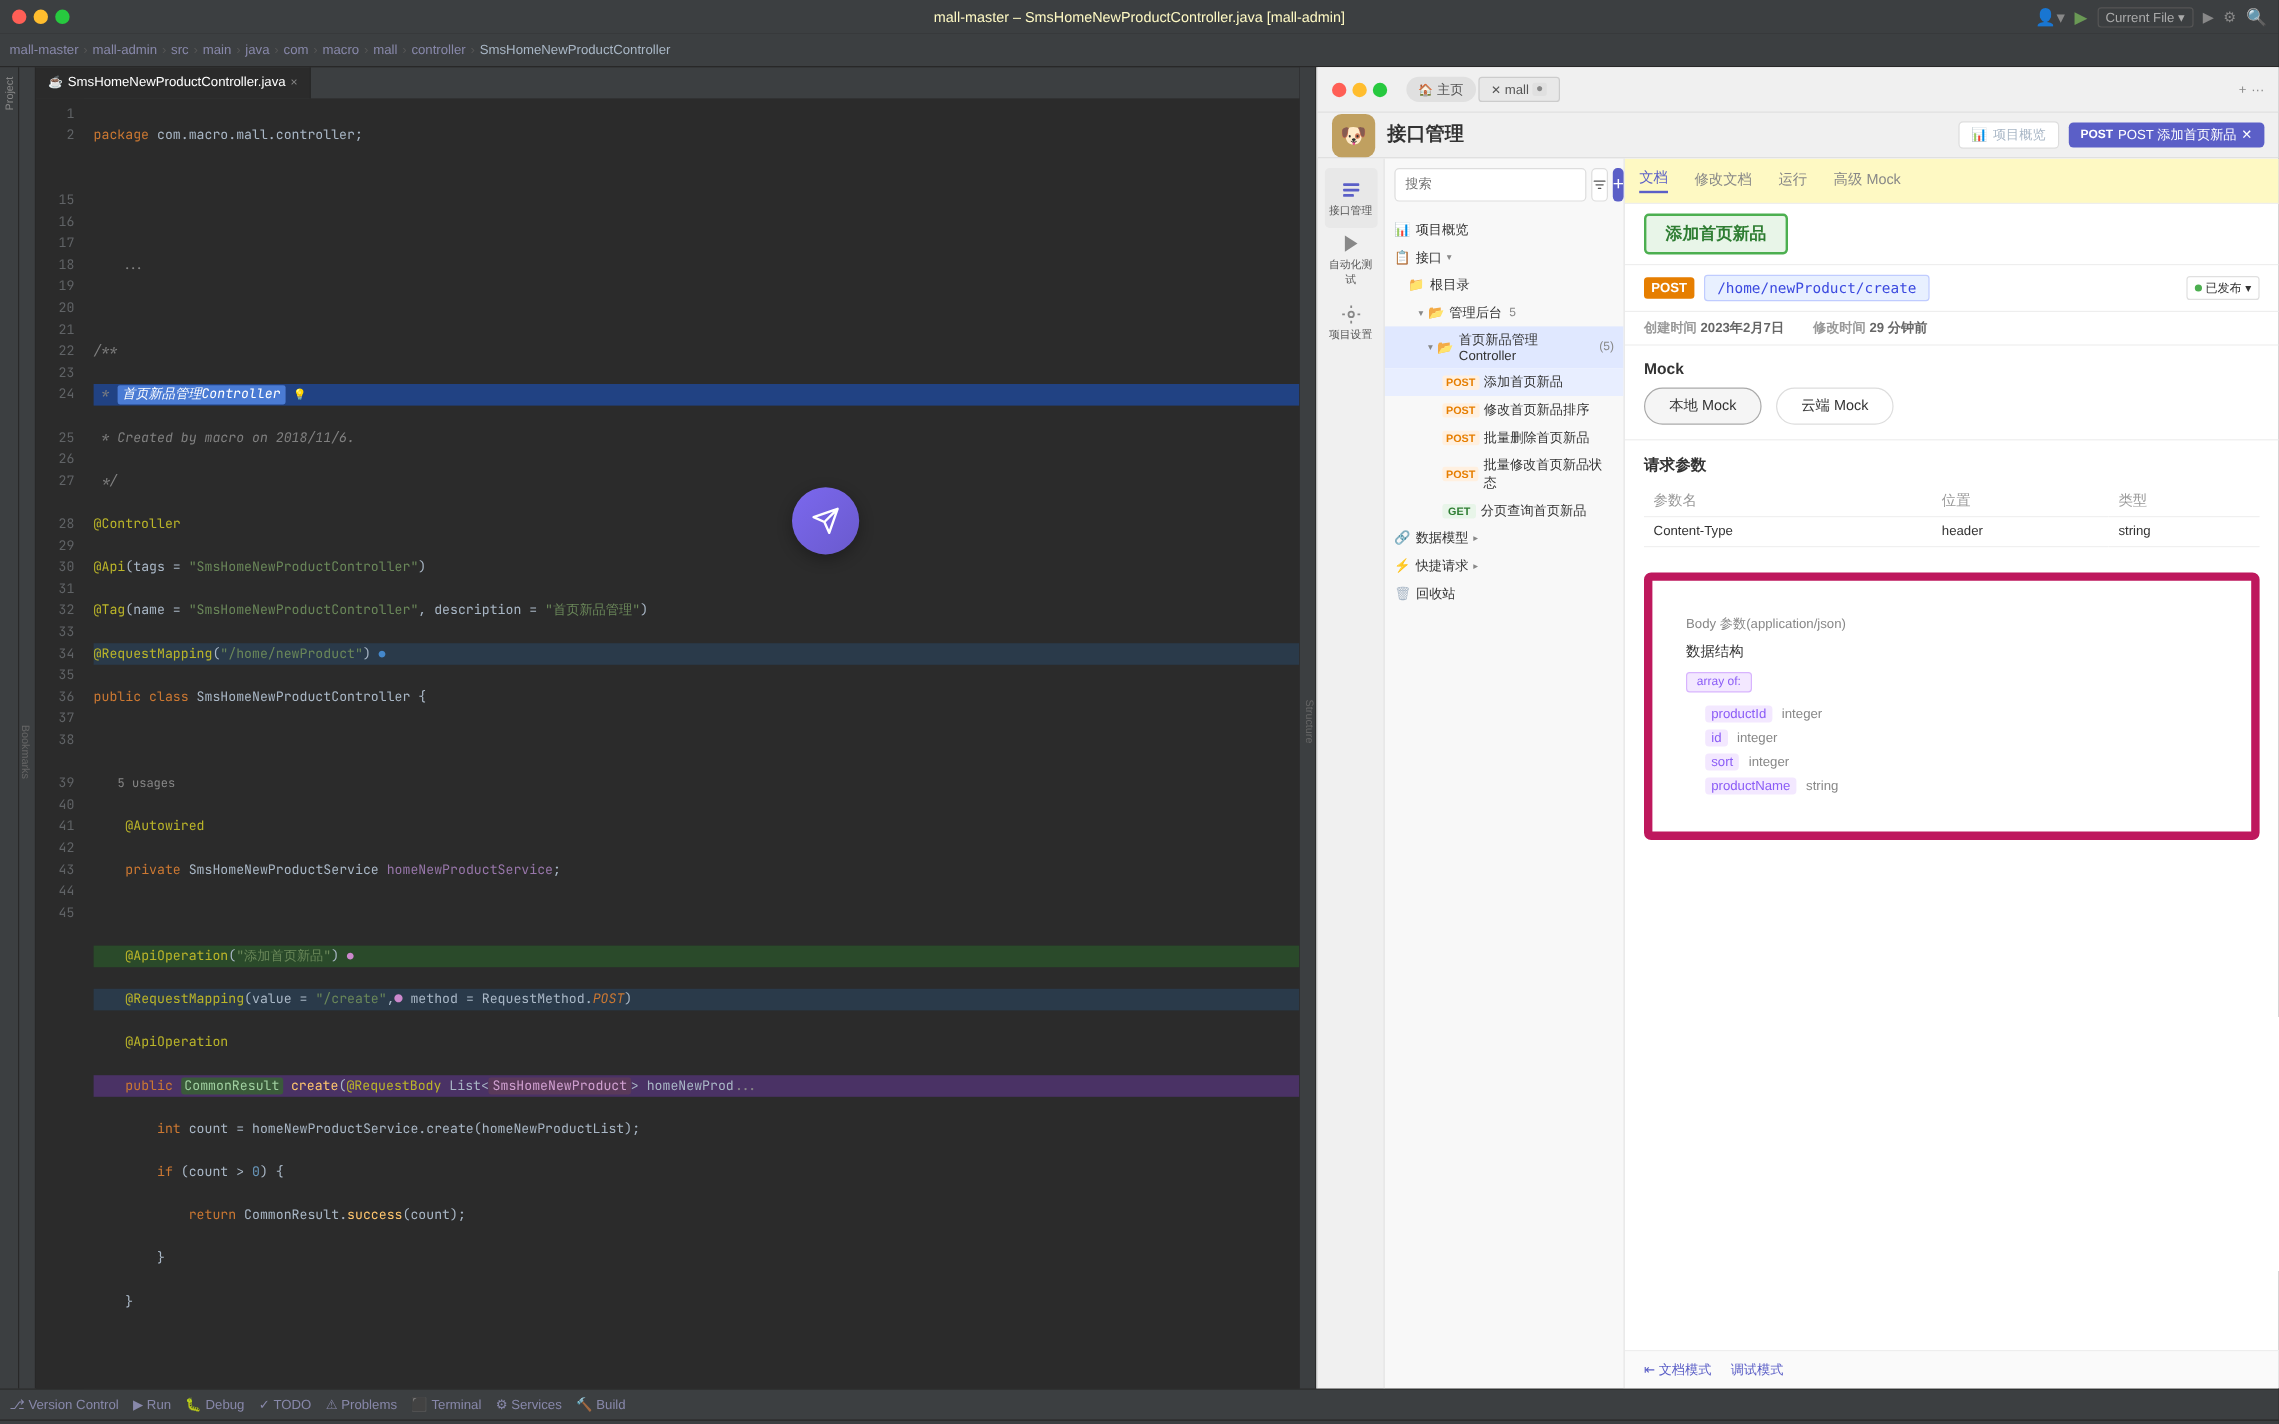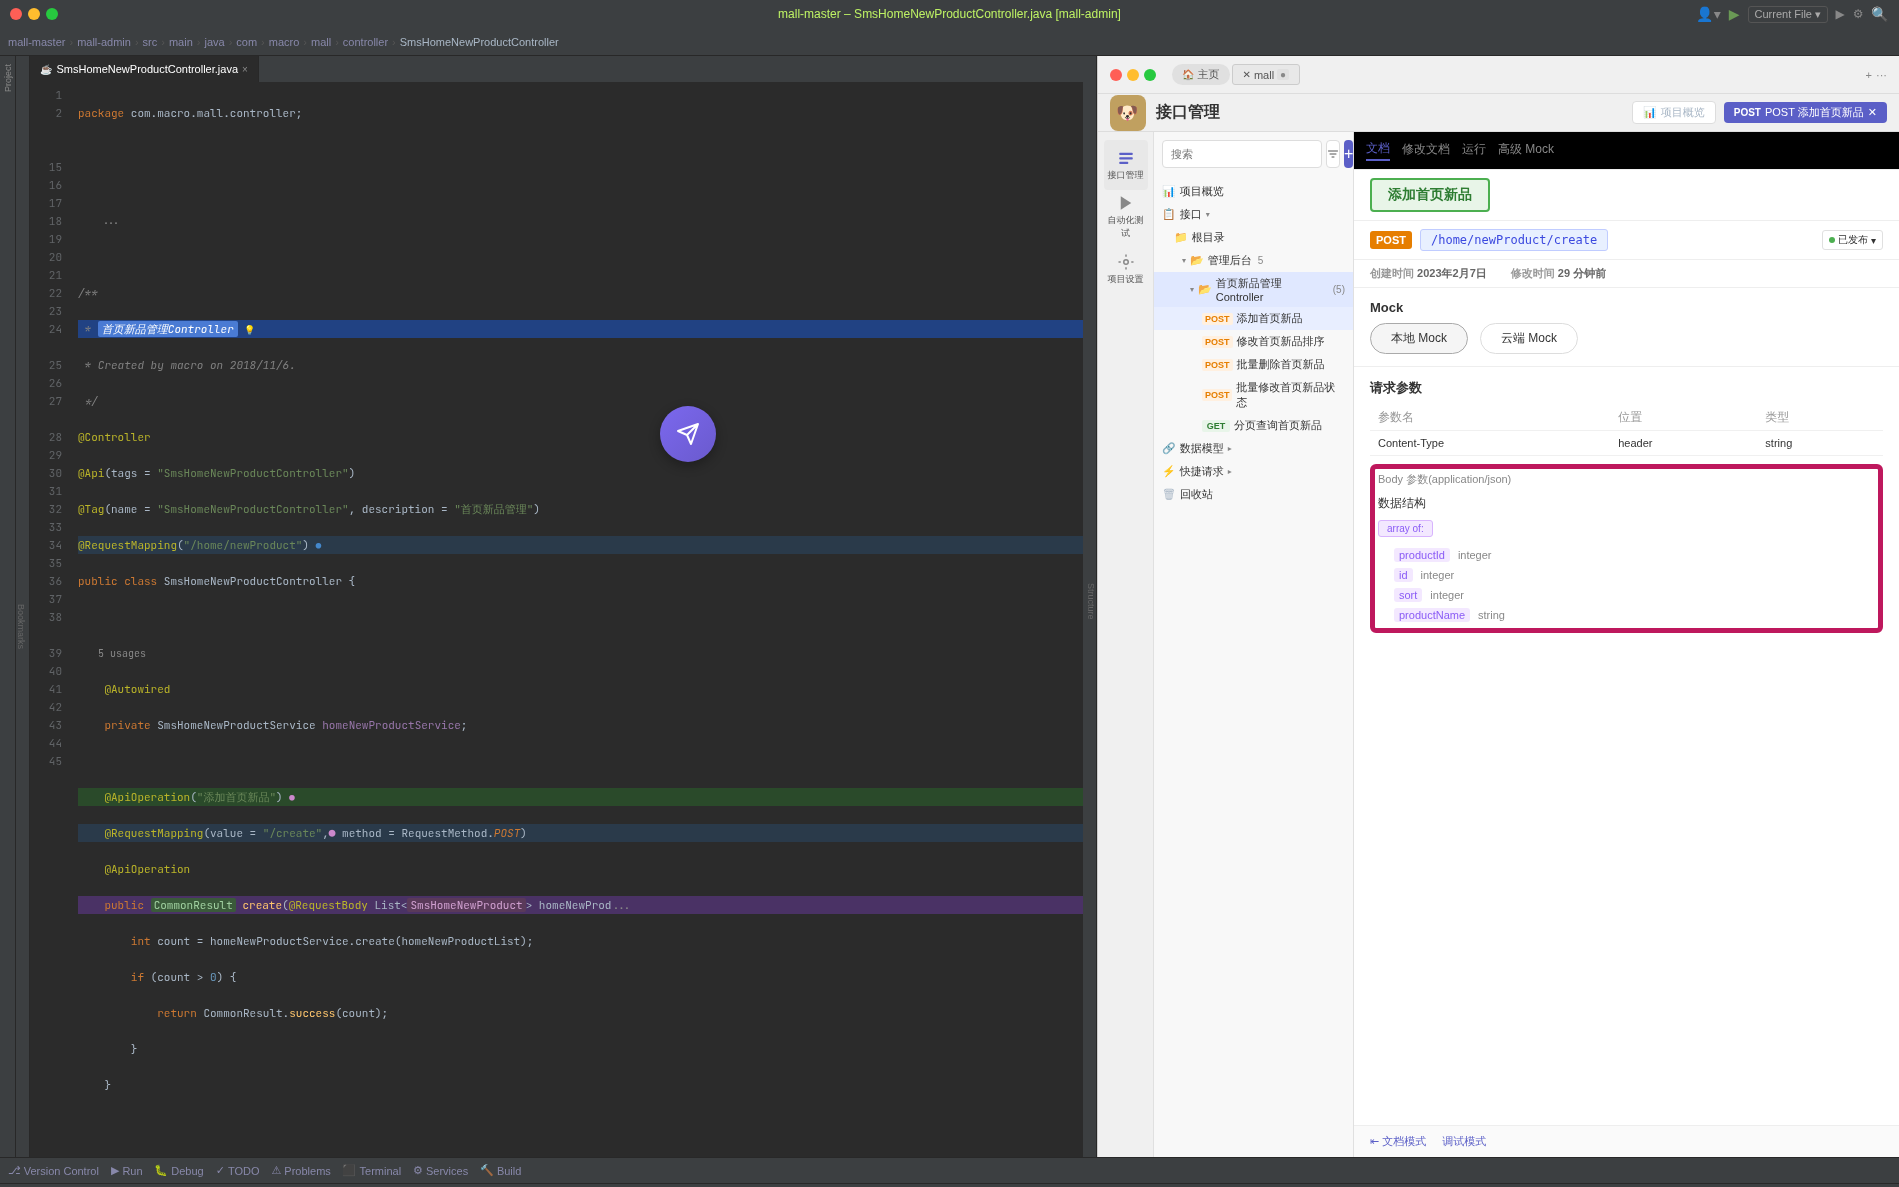--- a/index.html
+++ b/index.html
@@ -5,21 +5,21 @@
     * { box-sizing: border-box; margin: 0; padding: 0; }
     body { font-family: -apple-system, 'PingFang SC', 'Microsoft YaHei', sans-serif; background: #2b2b2b; color: #a9b7c6; font-size: 12px; overflow: hidden; width: 1899px; height: 1187px; }
 
     
     .title-bar { background: #3c3f41; height: 28px; display: flex; align-items: center; justify-content: space-between; padding: 0 10px; position: relative; }
     .title-bar-traffic { display: flex; gap: 6px; align-items: center; }
     .traffic-btn { width: 12px; height: 12px; border-radius: 50%; }
     .traffic-red { background: #ff5f56; }
     .traffic-yellow { background: #ffbd2e; }
     .traffic-green { background: #27c93f; }
-    .title-bar-title { position: absolute; left: 50%; transform: translateX(-50%); color: #bef264; font-size: 12px; }
+    .title-bar-title { position: absolute; left: 50%; transform: translateX(-50%); color: #fef9c3; font-size: 12px; }
     .title-bar-right { display: flex; align-items: center; gap: 8px; }
 
     
     .breadcrumb-bar { background: #3c3f41; height: 28px; display: flex; align-items: center; padding: 0 8px; gap: 4px; border-bottom: 1px solid #282828; }
     .breadcrumb-item { color: #8888aa; font-size: 11px; cursor: pointer; }
     .breadcrumb-sep { color: #555; font-size: 11px; }
 
     
     .main-layout { display: flex; height: calc(1187px - 56px - 30px); }
 
@@ -81,21 +81,21 @@
     .tree-item.selected { background: #e0e8ff; }
     .tree-arrow { font-size: 8px; color: #888; }
     .tree-label { color: #333; }
     .tree-count { color: #888; font-size: 10px; margin-left: 2px; }
     .method-tag { font-size: 9px; font-weight: bold; padding: 1px 3px; border-radius: 2px; min-width: 28px; text-align: center; }
     .method-post { background: #fff0e0; color: #e67e00; }
     .method-get { background: #e8f5e9; color: #2e7d32; }
 
     
     .api-content { flex: 1; background: white; display: flex; flex-direction: column; overflow: hidden; }
-    .api-content-tabs { display: flex; align-items: center; padding: 0 12px; border-bottom: 1px solid #eee; height: 38px; gap: 12px; background: #000000; }
+    .api-content-tabs { display: flex; align-items: center; padding: 0 12px; border-bottom: 1px solid #eee; height: 38px; gap: 22px; background: #fef9c3; }
     .api-content-tab { font-size: 12px; color: #888; cursor: pointer; padding-bottom: 2px; }
     .api-content-tab.active { color: #5b5fc7; border-bottom: 2px solid #5b5fc7; }
     .api-content-header { display: flex; align-items: center; justify-content: space-between; padding: 8px 16px; border-bottom: 1px solid #eee; }
     .api-content-title-box { background: #e8f5e8; border: 2px solid #4caf50; color: #2e7d32; font-size: 14px; font-weight: 600; padding: 6px 16px; border-radius: 4px; }
 
     
     .post-badge { background: #e67e00; color: white; font-size: 11px; font-weight: bold; padding: 3px 6px; border-radius: 3px; }
     .url-path { background: #e8f0ff; color: #3b49df; padding: 3px 10px; border-radius: 3px; font-size: 12px; font-family: monospace; border: 1px solid #c0ccff; }
     .published-badge { background: white; border: 1px solid #e0e0e0; color: #333; font-size: 10px; padding: 2px 6px; border-radius: 3px; display: flex; align-items: center; gap: 3px; }
     .dot-green { width: 6px; height: 6px; border-radius: 50%; background: #4caf50; display: inline-block; }
@@ -111,21 +111,21 @@
     .mock-btn.active { background: #f5f5f5; border-color: #aaa; }
 
     
     .params-section { padding: 12px 16px; flex: 1; overflow-y: auto; }
     .params-table { width: 100%; border-collapse: collapse; }
     .params-table th { text-align: left; color: #999; font-size: 12px; font-weight: normal; padding: 4px 8px; border-bottom: 1px solid #f0f0f0; }
     .params-table td { padding: 6px 8px; font-size: 11px; color: #333; border-bottom: 1px solid #f0f0f0; }
     .param-type { color: #5b5fc7; }
 
     
-    .body-params-box { border: 5px solid #be185d; border-radius: 6px; padding: 3px; margin-top: 8px; }
+    .body-params-box { border: 7px solid #be185d; border-radius: 6px; padding: 28px; margin-top: 21px; }
     .body-params-title { font-size: 11px; color: #888; margin-bottom: 8px; }
     .body-params-struct-title { font-size: 12px; color: #333; font-weight: 500; margin-bottom: 8px; }
     .array-of-badge { background: #f3e8ff; color: #8b5cf6; font-size: 10px; padding: 2px 8px; border-radius: 3px; display: inline-block; margin-bottom: 8px; border: 1px solid #d8b4fe; }
     .field-row { display: flex; align-items: center; gap: 8px; padding: 3px 0 3px 16px; }
     .field-name { font-size: 11px; }
     .field-name-purple { color: #8b5cf6; background: #f3e8ff; padding: 1px 5px; border-radius: 3px; }
     .field-type { color: #888; font-size: 11px; }
 
     
     .bottom-toolbar { background: #3c3f41; height: 26px; display: flex; align-items: center; padding: 0 8px; gap: 12px; border-top: 1px solid #282828; }

